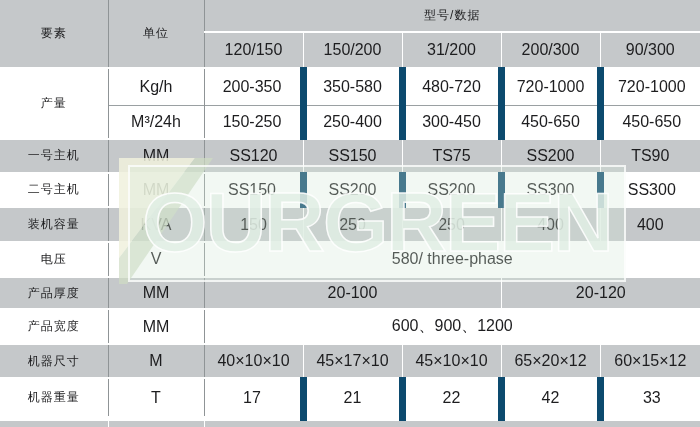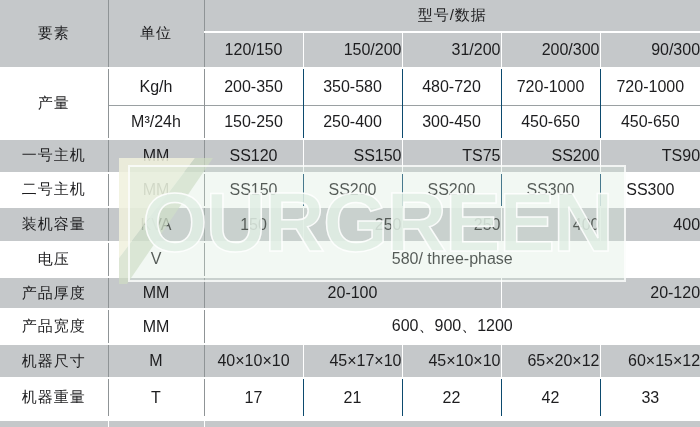--- a/index.html
+++ b/index.html
@@ -19,28 +19,28 @@
   }
   td{
     text-align:center;
     vertical-align:middle;
     color:#1d1d1f;
     font-size:16px;
     padding:0;
     overflow:hidden;
     white-space:nowrap;
   }
-  td.zh{font-size:15px;letter-spacing:1px;}
+  td.zh{font-size:12px;letter-spacing:1px;}
   tr.gray td{background:#c5c8ca;}
   tr.white td{background:#ffffff;}
   
   td.vd{border-left:1px solid #8f9496;}
   
-  tr.gray td.sep{border-left:1px solid rgba(255,255,255,0.95);text-align:right;}
-  tr.white td.sep{border-left:1px solid #0c4a6e;margin-left:20px;}
+  tr.gray td.sep{border-left:1px solid rgba(255,255,255,0.95);}
+  tr.white td.sep{border-left:7px solid #0c4a6e;margin-left:20px;}
   
   tr.bt-w td{border-top:2px solid #ffffff;}
   tr.bt-g td{border-top:1px solid #9aa0a2;}
   tr.strip td{background:#c5c8ca;border-top:5px solid #ffffff;}
   tr.strip td.wsep{border-left:1px solid rgba(255,255,255,0.95);}
   
   .watermark{position:absolute;inset:0;pointer-events:none;z-index:2;}
   .wm-box{
     position:absolute;left:128px;top:165px;width:494px;height:113px;
     background:rgba(213,232,216,0.30);

